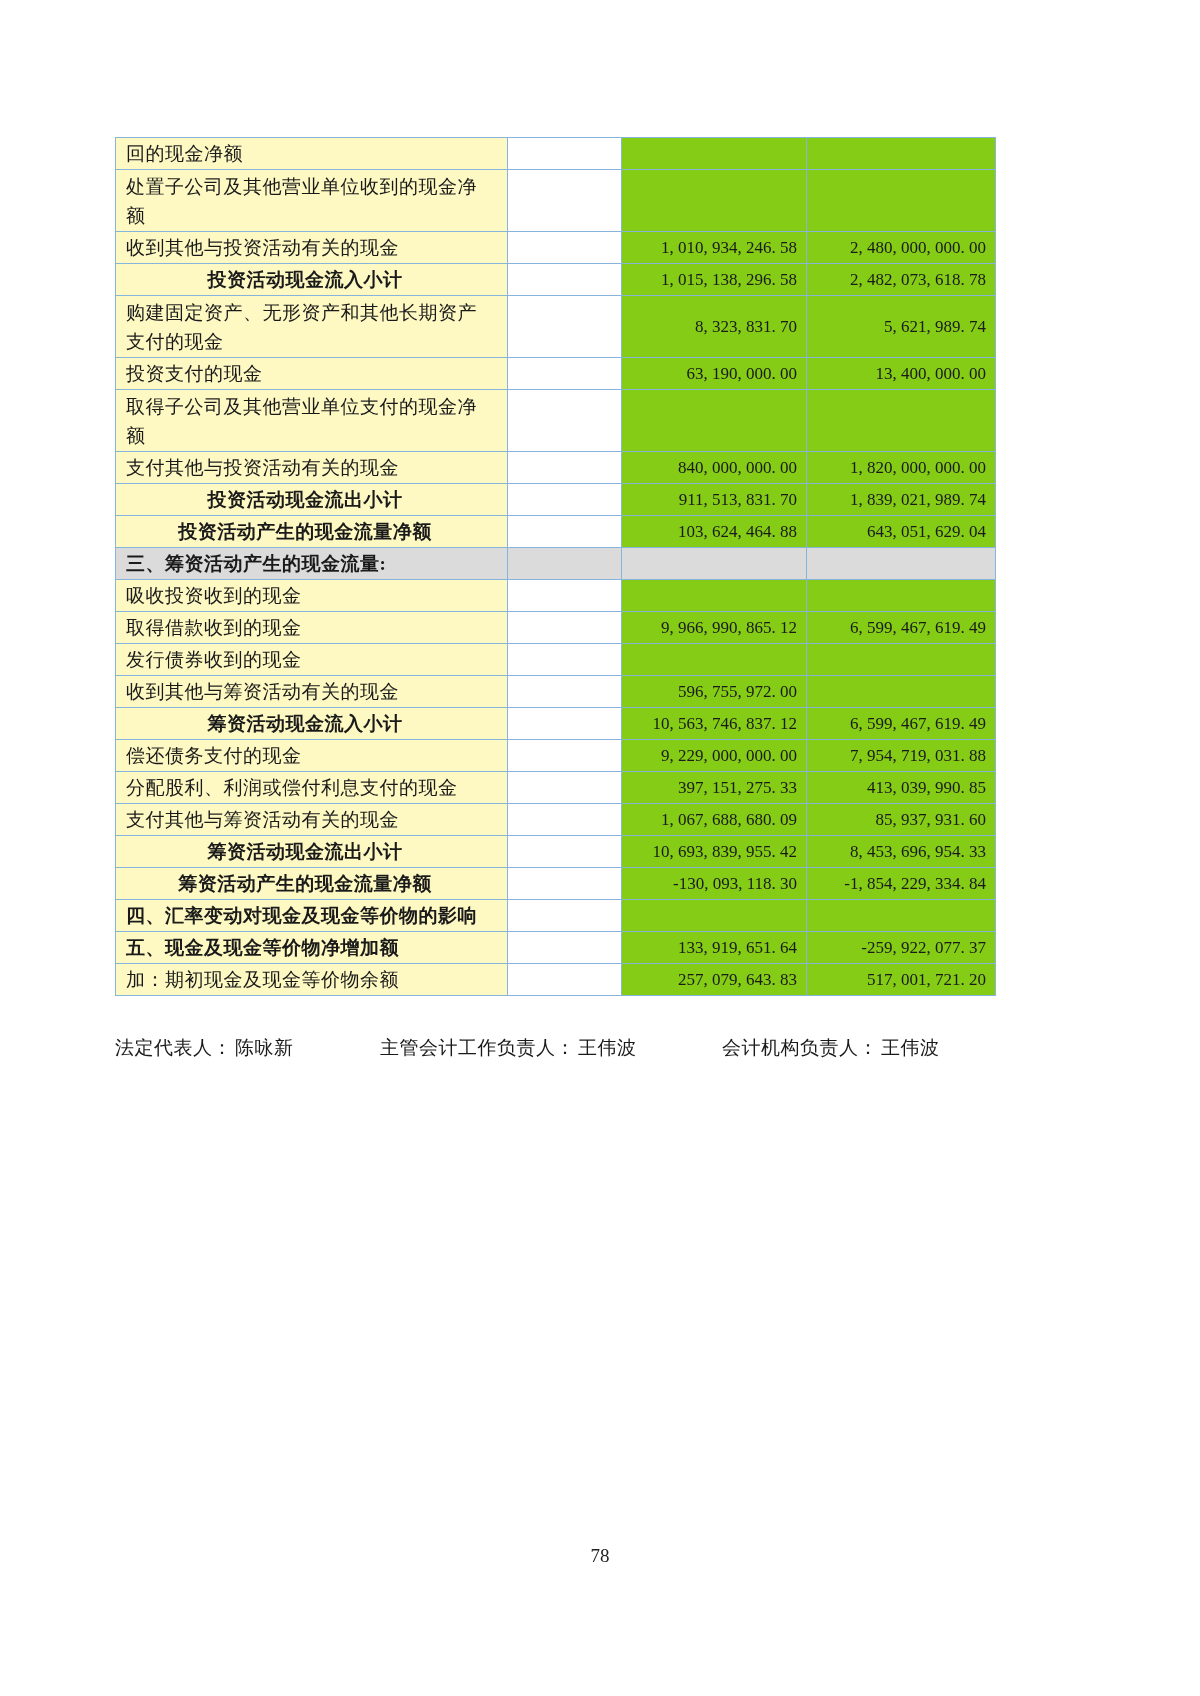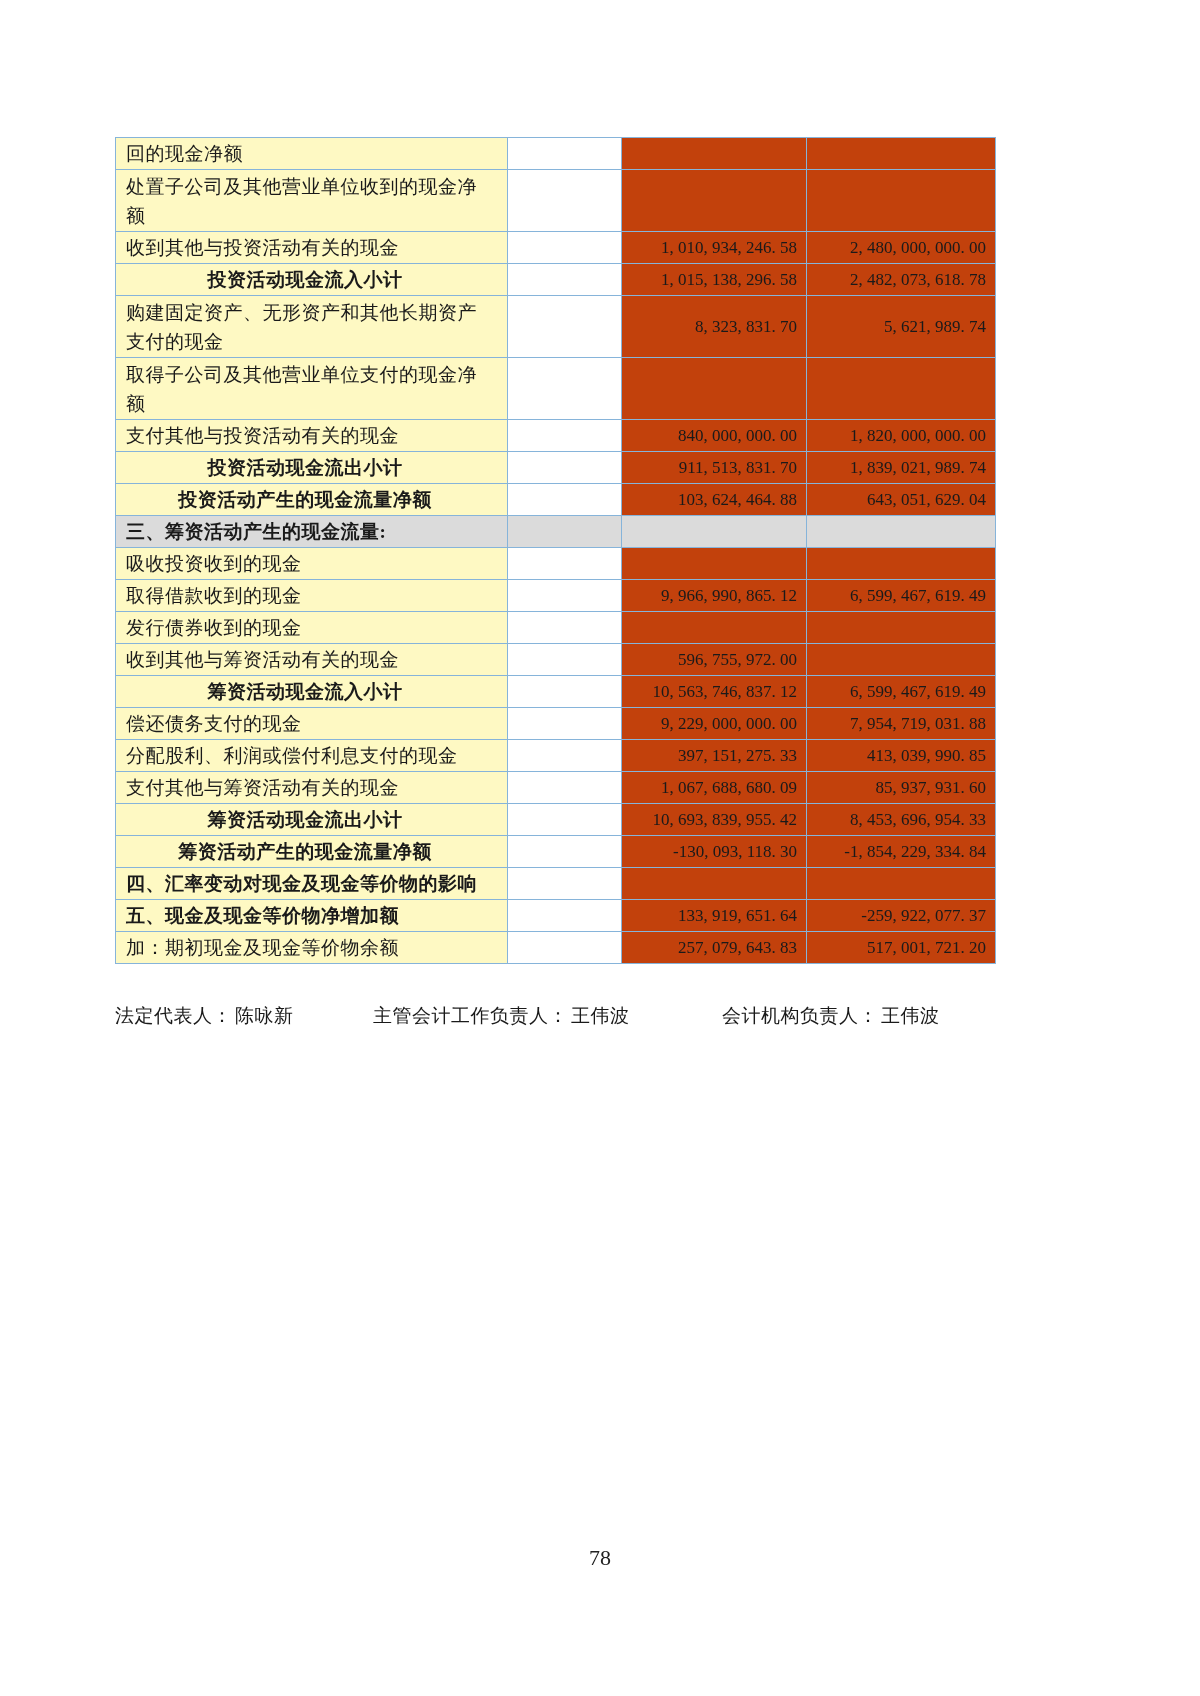--- a/index.html
+++ b/index.html
@@ -37,21 +37,21 @@
   tr.tall td { height: 59px; }
   .cell-item {
     background: #fef9c3;
     font-size: 19px;
     padding: 0 14px 0 10px;
     letter-spacing: 0.5px;
     text-align: left;
   }
   .cell-notes { background: #ffffff; }
   .cell-num {
-    background: #c2410c;
+    background: #84cc16;
     font-size: 17px;
     text-align: right;
     padding: 0 9px 0 2px;
     white-space: nowrap;
   }
   tr.row-subtotal .cell-item {
     text-align: center;
     font-weight: bold;
     padding-right: 23px;
   }
@@ -63,30 +63,30 @@
   .sig-row {
     position: relative;
     margin-top: 7px;
     height: 30px;
     width: 880px;
     font-size: 19px;
     letter-spacing: 0.5px;
   }
   .sig { position: absolute; top: 0; white-space: nowrap; margin-top: 32px; }
   .sig-1 { left: 0; }
-  .sig-2 { left: 258px; }
+  .sig-2 { left: 265px; }
   .sig-3 { left: 607px; }
   .sig .sig-name { margin-left: 3px; }
   .page-number {
     position: absolute;
     top: 1545px;
     left: 0;
     width: 100%;
     text-align: center;
-    font-size: 22px;
+    font-size: 19px;
     color: #222;
   }
 </style>
 </head>
 <body>
 
 <div class="page">
   <div class="content">
 
     <table class="cf-table">
@@ -120,20 +120,26 @@
             <td class="cell-notes"></td>
             <td class="cell-num">1, 015, 138, 296. 58</td>
             <td class="cell-num">2, 482, 073, 618. 78</td>
           </tr>
           <tr class="row-item tall">
             <td class="cell-item">购建固定资产、无形资产和其他长期资产支付的现金</td>
             <td class="cell-notes"></td>
             <td class="cell-num">8, 323, 831. 70</td>
             <td class="cell-num">5, 621, 989. 74</td>
           </tr>
+          <tr class="row-item single">
+            <td class="cell-item">投资支付的现金</td>
+            <td class="cell-notes"></td>
+            <td class="cell-num">63, 190, 000. 00</td>
+            <td class="cell-num">13, 400, 000. 00</td>
+          </tr>
           <tr class="row-item tall">
             <td class="cell-item">取得子公司及其他营业单位支付的现金净额</td>
             <td class="cell-notes"></td>
             <td class="cell-num"></td>
             <td class="cell-num"></td>
           </tr>
           <tr class="row-item single">
             <td class="cell-item">支付其他与投资活动有关的现金</td>
             <td class="cell-notes"></td>
             <td class="cell-num">840, 000, 000. 00</td>

